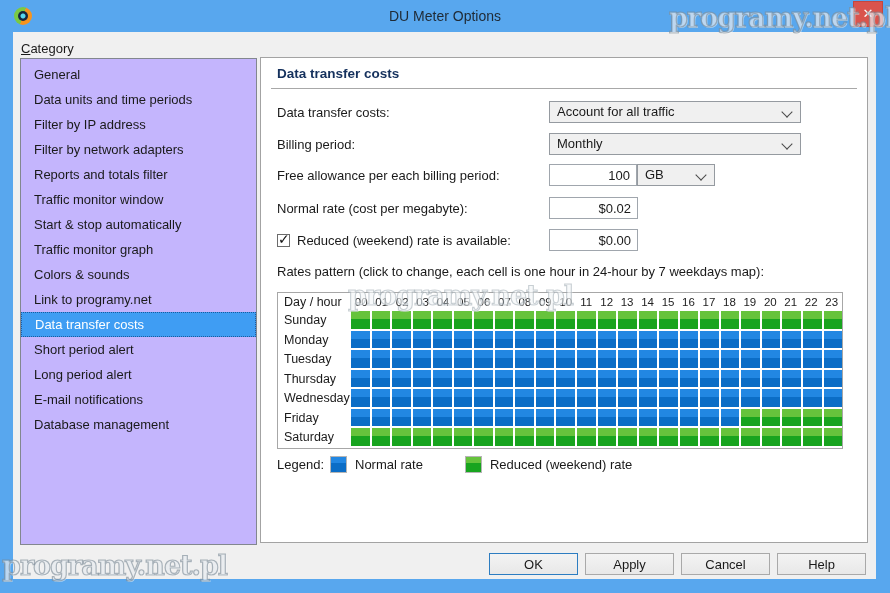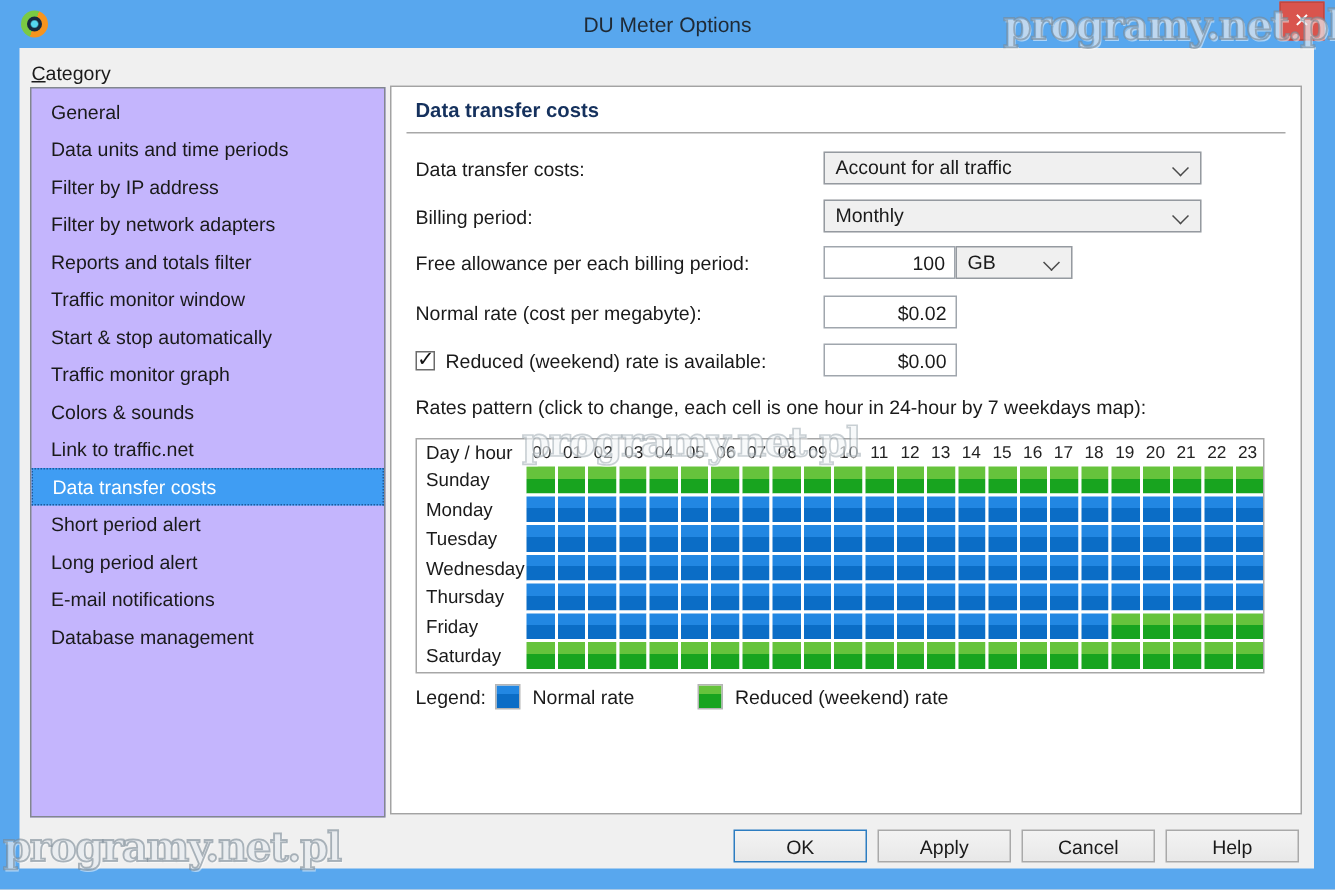--- a/index.html
+++ b/index.html
@@ -109,21 +109,21 @@
     <div class="listbox">
         <div class="list-item">General</div>
         <div class="list-item">Data units and time periods</div>
         <div class="list-item">Filter by IP address</div>
         <div class="list-item">Filter by network adapters</div>
         <div class="list-item">Reports and totals filter</div>
         <div class="list-item">Traffic monitor window</div>
         <div class="list-item">Start &amp; stop automatically</div>
         <div class="list-item">Traffic monitor graph</div>
         <div class="list-item">Colors &amp; sounds</div>
-        <div class="list-item">Link to traffic.net</div>
+        <div class="list-item">Link to programy.net</div>
         <div class="list-item selected">Data transfer costs</div>
         <div class="list-item">Short period alert</div>
         <div class="list-item">Long period alert</div>
         <div class="list-item">E-mail notifications</div>
         <div class="list-item">Database management</div>
       </div>
 
     <div class="panel">
       <div class="panel-title">Data transfer costs</div>
       <div class="panel-rule"></div>
@@ -277,50 +277,50 @@
                 <div class="cell N"></div>
                 <div class="cell N"></div>
                 <div class="cell N"></div>
                 <div class="cell N"></div>
                 <div class="cell N"></div>
                 <div class="cell N"></div>
                 <div class="cell N"></div>
               </div>
             </div>
             <div class="grid-row">
+              <div class="day-label">Thursday</div>
+              <div class="cells">
+                <div class="cell N"></div>
+                <div class="cell N"></div>
+                <div class="cell N"></div>
+                <div class="cell N"></div>
+                <div class="cell N"></div>
+                <div class="cell N"></div>
+                <div class="cell N"></div>
+                <div class="cell N"></div>
+                <div class="cell N"></div>
+                <div class="cell N"></div>
+                <div class="cell N"></div>
+                <div class="cell N"></div>
+                <div class="cell N"></div>
+                <div class="cell N"></div>
+                <div class="cell N"></div>
+                <div class="cell N"></div>
+                <div class="cell N"></div>
+                <div class="cell N"></div>
+                <div class="cell N"></div>
+                <div class="cell N"></div>
+                <div class="cell N"></div>
+                <div class="cell N"></div>
+                <div class="cell N"></div>
+                <div class="cell N"></div>
+              </div>
+            </div>
+            <div class="grid-row">
               <div class="day-label">Wednesday</div>
-              <div class="cells">
-                <div class="cell N"></div>
-                <div class="cell N"></div>
-                <div class="cell N"></div>
-                <div class="cell N"></div>
-                <div class="cell N"></div>
-                <div class="cell N"></div>
-                <div class="cell N"></div>
-                <div class="cell N"></div>
-                <div class="cell N"></div>
-                <div class="cell N"></div>
-                <div class="cell N"></div>
-                <div class="cell N"></div>
-                <div class="cell N"></div>
-                <div class="cell N"></div>
-                <div class="cell N"></div>
-                <div class="cell N"></div>
-                <div class="cell N"></div>
-                <div class="cell N"></div>
-                <div class="cell N"></div>
-                <div class="cell N"></div>
-                <div class="cell N"></div>
-                <div class="cell N"></div>
-                <div class="cell N"></div>
-                <div class="cell N"></div>
-              </div>
-            </div>
-            <div class="grid-row">
-              <div class="day-label">Thursday</div>
               <div class="cells">
                 <div class="cell N"></div>
                 <div class="cell N"></div>
                 <div class="cell N"></div>
                 <div class="cell N"></div>
                 <div class="cell N"></div>
                 <div class="cell N"></div>
                 <div class="cell N"></div>
                 <div class="cell N"></div>
                 <div class="cell N"></div>

